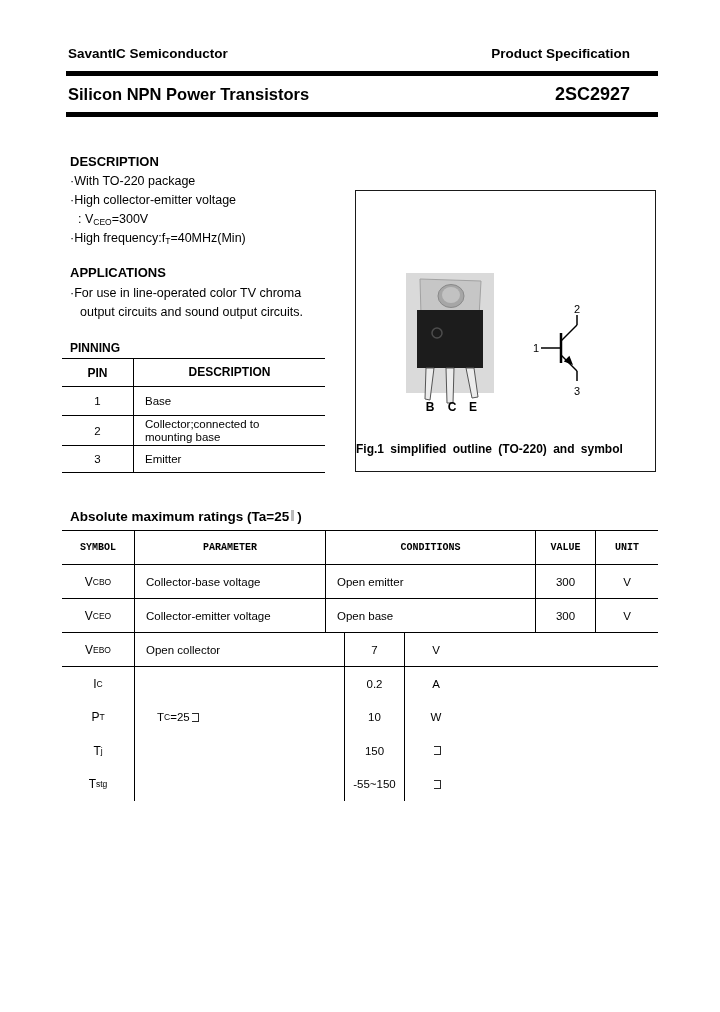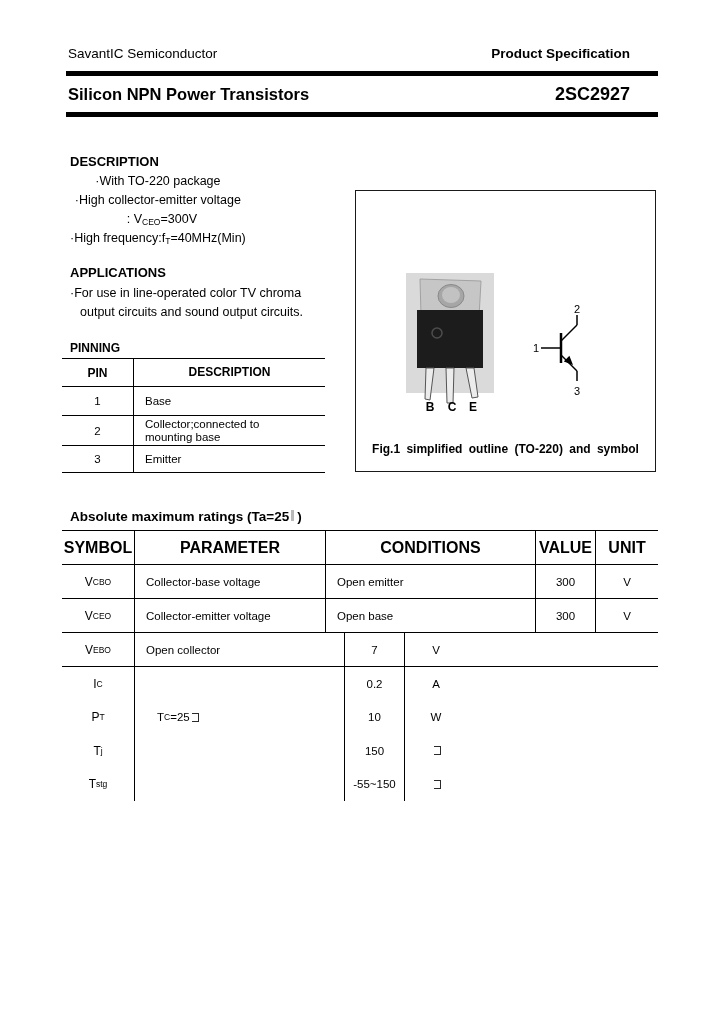--- a/index.html
+++ b/index.html
@@ -5,32 +5,32 @@
   * { box-sizing: border-box; margin: 0; padding: 0; }
   html,body { background:#888; }
   body { font-family:"Liberation Sans", sans-serif; color:#000; }
   .page {
     position:relative; width:720px; height:1012px; background:#fff;
     overflow:hidden;
   }
   .abs { position:absolute; }
 
   
-  .company { left:68px; top:46px; font-size:13.5px; font-weight:normal; }
+  .company { left:68px; top:46px; font-size:13.5px; font-weight:bold; }
   .spec    { top:46px; right:90px; font-size:13.5px; font-weight:bold; }
   .bar { left:66px; width:592px; height:5px; background:#000; }
   .bar1 { top:71px; } .bar2 { top:112px; }
   .doc-title { left:68px; top:85px; font-size:16.5px; font-weight:bold; }
   .part-no   { top:84px; right:90px; font-size:18px; font-weight:bold; }
 
   
   .sec-head { font-size:13px; font-weight:bold; }
   .desc-head { left:70px; top:154px; }
   .desc-lines { left:70px; top:172px; font-size:12.5px; }
-  .desc-line { height:19px; line-height:19px; white-space:pre;text-align:center; }
+  .desc-line { height:19px; line-height:19px; white-space:pre; }
   .desc-line.indent { padding-left:8px; }
   sub { font-size:8.5px; vertical-align:-2px; letter-spacing:0; }
   .app-head { left:70px; top:265px;text-align:right; }
   .app-lines { left:70px; top:284px; font-size:12.5px; }
   .app-lines .l { height:19px; line-height:19px; }
   .app-lines .l2 { padding-left:10px; }
 
   
   .pin-head { left:70px; top:341px; font-size:12px; font-weight:bold; }
   .pin-table { left:62px; top:358px; width:263px; border-top:1.5px solid #000; font-size:11.5px; }
@@ -40,37 +40,37 @@
   .pt-c1 { width:72px; border-right:1.5px solid #000; display:flex; align-items:center; justify-content:center; }
   .pt-c2 { flex:1; display:flex; align-items:center; padding-left:11px; line-height:13px; }
   .pt-head-cell { font-weight:bold; font-size:12px; }
   .pt-row .pt-c2.center { justify-content:center; padding-left:0; }
   .pre-line { white-space:pre-line; }
 
   
   .fig-box { left:355px; top:190px; width:301px; height:282px; border:1.5px solid #1a1a1a; }
   .fig-photo { position:absolute; left:50px; top:82px; }
   .fig-symbol { position:absolute; left:175px; top:112px; }
-  .fig-caption { position:absolute; left:0; bottom:15px; width:100%; text-align:center;
+  .fig-caption { position:absolute; left:0; bottom:15px; width:100%; text-align:left;
                  font-size:12px; font-weight:bold; word-spacing:3px; }
 
   
   .amr-head { left:70px; top:509px; font-size:13.5px; font-weight:bold; }
   .sliver { display:inline-block; width:3px; height:11px; background:#b9b9b9; margin:0 3px 0 2px; }
 
   
   .amr { left:62px; top:530px; width:596px; border-top:1.5px solid #000; font-size:11.5px; }
   .amr-row { display:flex; height:34px; border-bottom:1.5px solid #000; }
   .amr-row .cell, .gcell { display:flex; align-items:center; }
   .cw1 { width:73px; border-right:1.5px solid #000; justify-content:center; }
   .cw2 { width:191px; border-right:1.5px solid #000; padding-left:11px; }
   .cw3 { width:210px; border-right:1.5px solid #000; padding-left:11px; }
   .cw4 { width:60px;  border-right:1.5px solid #000; justify-content:center; }
   .cw5 { width:62px;  justify-content:center; }
-  .amr-header .cell { justify-content:center; padding-left:0; font-weight:bold; font-size:16px; }
+  .amr-header .cell { justify-content:center; padding-left:0; font-weight:bold; font-size:10px;font-family:Liberation Mono, monospace; }
   .amr-group { display:flex; height:134px; }
   .gc { display:flex; flex-direction:column; }
   .gc .gcell { flex:1; }
   .gc.cw1 .gcell { justify-content:center; }
   .gc.cw2 .gcell, .gc.cw3 .gcell { padding-left:11px; }
   .gc.cw4 .gcell, .gc.cw5 .gcell { justify-content:center; }
   .symcell { font-size:12px; }
   .degbox { display:inline-block; width:7px; height:9px;
             border:1.5px solid #2a2a2a; border-left:none; margin-left:2px; }
 </style>

